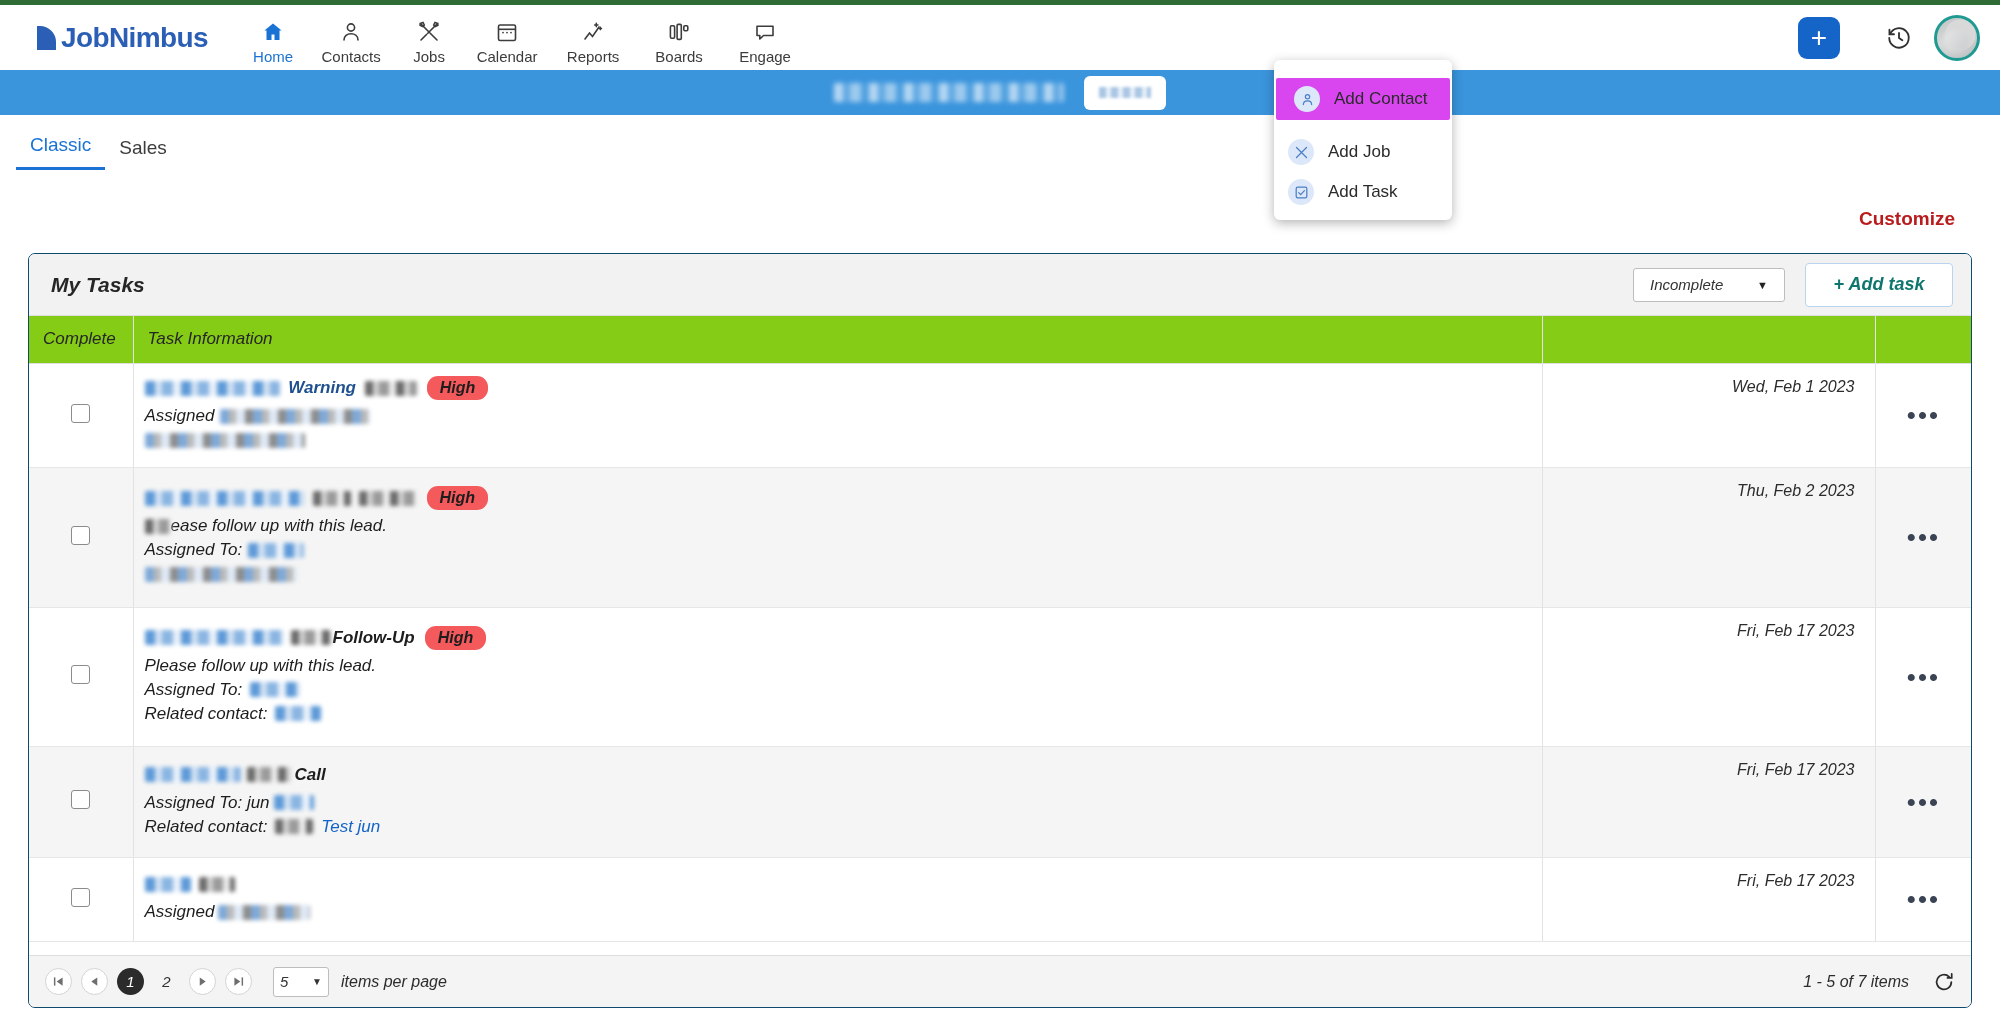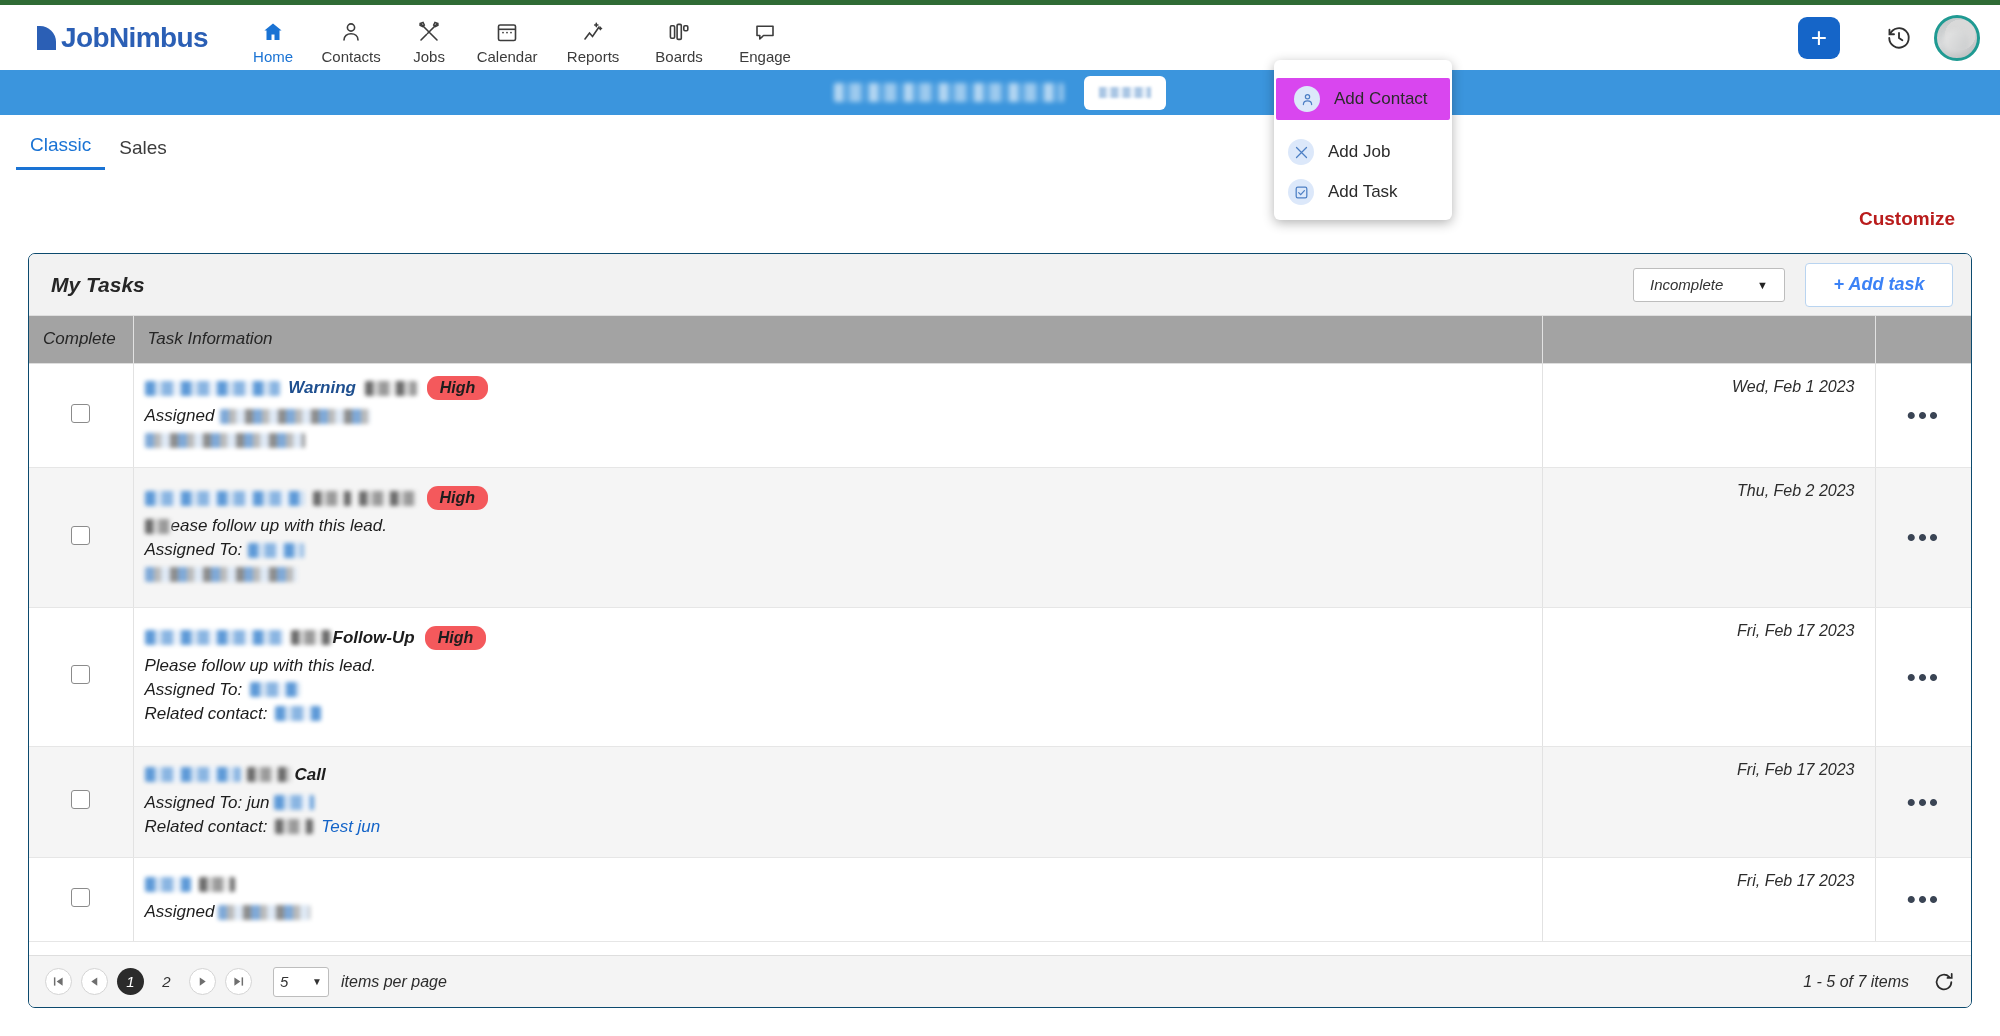--- a/index.html
+++ b/index.html
@@ -194,28 +194,28 @@
   .filter-select {
     width: 152px; height: 34px;
     border: 1px solid #bdbdbd; border-radius: 3px;
     background: #fff; display: flex; align-items: center;
     padding: 0 16px; font-size: 15px; color: #333; cursor: pointer;
   }
   .filter-select .caret { margin-left: auto; font-size: 11px; color:#222; }
   .add-task-btn {
     margin-left: 20px; height: 44px; width: 148px;
     border: 1px solid #b9d4f0; border-radius: 4px;
-    background: #fff; color: #3b82f6; font-weight: bold; font-size: 18px;
+    background: #fff; color: #0f766e; font-weight: bold; font-size: 18px;
     display: flex; align-items: center; justify-content: center; cursor: pointer;
   }
 
   
   table.tasks { width: 100%; border-collapse: collapse; table-layout: fixed; }
   table.tasks th {
-    background: #a3a3a3; border-bottom: 1px solid #dedede;
+    background: #84cc16; border-bottom: 1px solid #dedede;
     font-size: 17px; font-weight: normal; color: #262626;
     text-align: left; height: 47px; padding: 0 0 0 14px;
   }
   table.tasks th.c-complete { width: 104px; border-right: 1px solid #e2e2e2; }
   table.tasks th.c-date { width: 333px; border-left: 1px solid #e2e2e2; }
   table.tasks th.c-menu { width: 96px; border-left: 1px solid #e2e2e2; }
   table.tasks td { border-bottom: 1px solid #e6e6e6; vertical-align: middle; }
   table.tasks td.c-complete { border-right: 1px solid #e2e2e2; text-align: center; }
   table.tasks td.c-date {
     border-left: 1px solid #e2e2e2; text-align: right;

